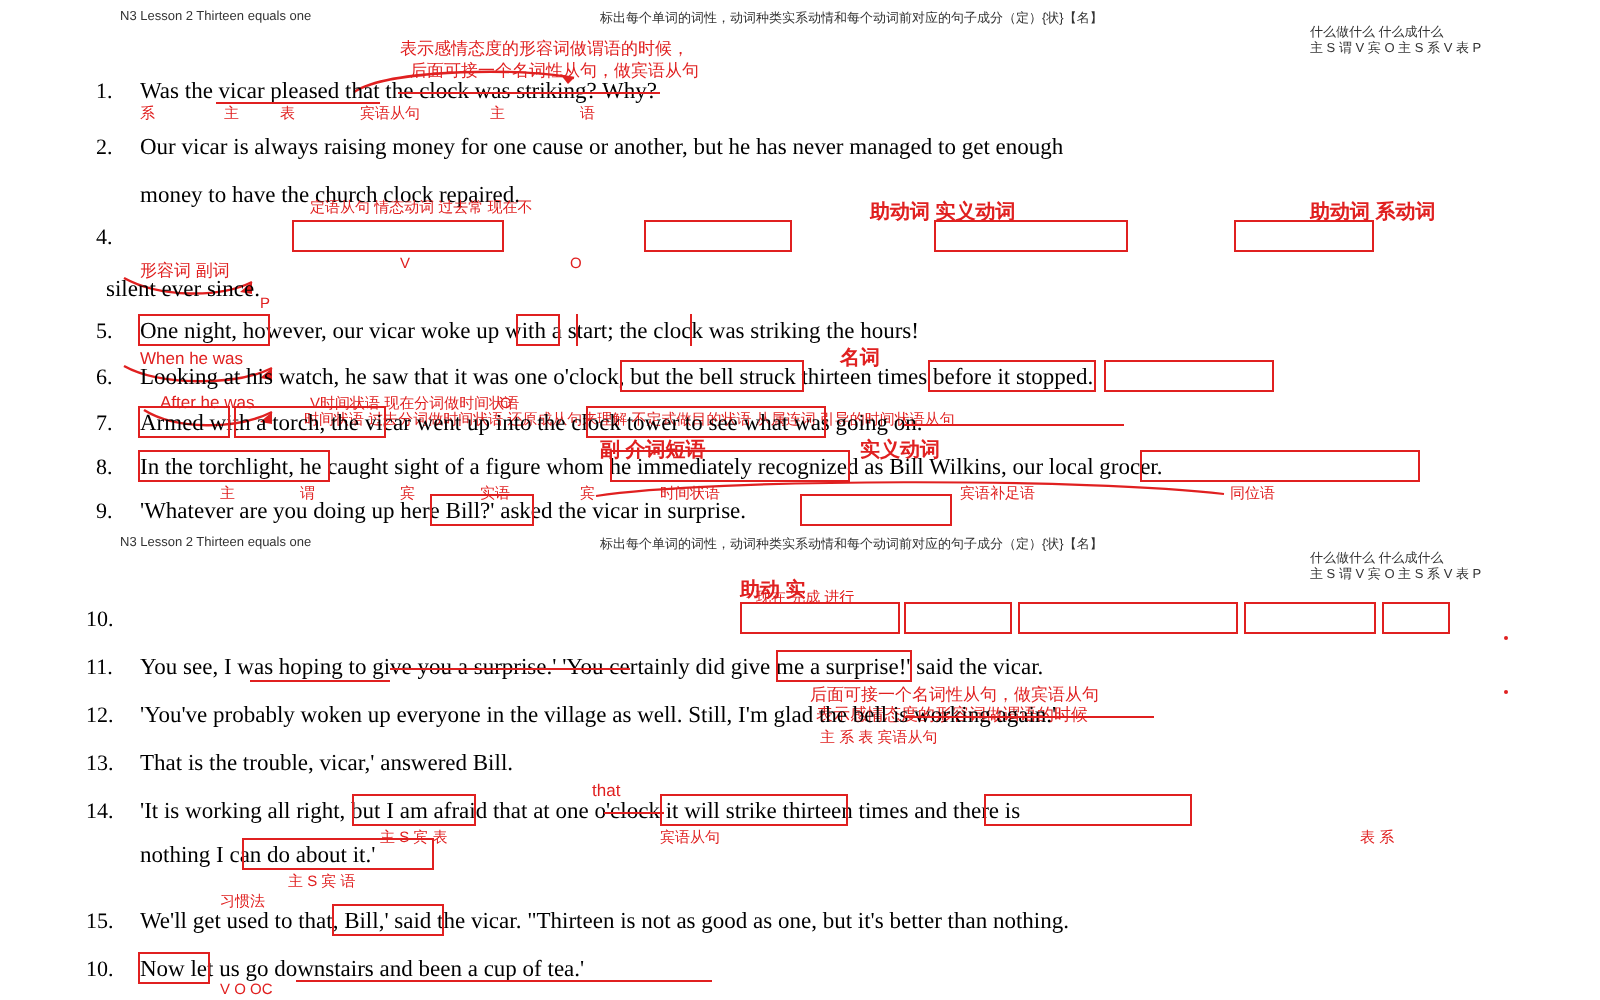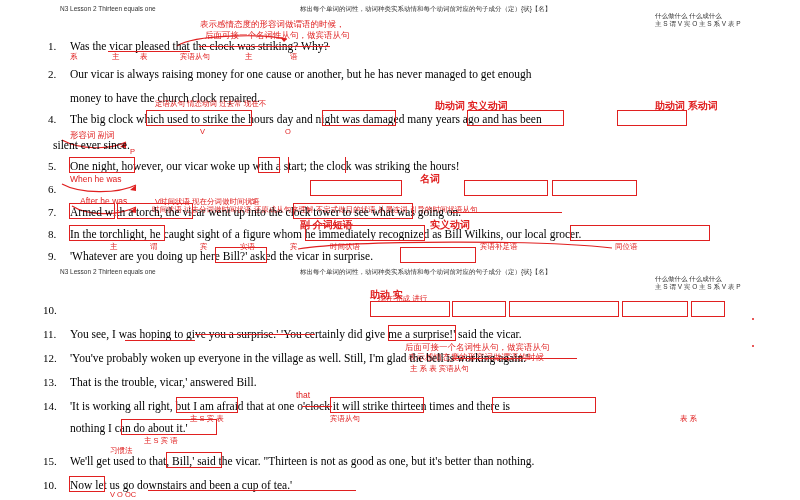--- a/index.html
+++ b/index.html
@@ -62,21 +62,20 @@
   <div class="abs num" style="left:48px;top:68px;">2.</div>
   <div class="abs line" style="left:70px;top:68px;">Our vicar is always raising money for one cause or another, but he has never managed to get enough</div>
 
   <div class="abs line" style="left:70px;top:92px;">money to have the church clock repaired.</div>
 
   <div class="abs ann" style="left:155px;top:99px;">定语从句   情态动词 过去常 现在不</div>
   <div class="abs ann-b" style="left:435px;top:99px;">助动词 实义动词</div>
   <div class="abs ann-b" style="left:655px;top:99px;">助动词 系动词</div>
 
   <div class="abs num" style="left:48px;top:113px;">4.</div>
-  <div class="abs line" style="left:70px;top:113px;">The big clock which used to strike the hours day and night was damaged many years ago and has been</div>
 
   <div class="box abs" style="left:146px;top:110px;width:106px;height:16px;"></div>
   <div class="box abs" style="left:322px;top:110px;width:74px;height:16px;"></div>
   <div class="box abs" style="left:467px;top:110px;width:97px;height:16px;"></div>
   <div class="box abs" style="left:617px;top:110px;width:70px;height:16px;"></div>
   <div class="abs ann" style="left:200px;top:127px;">V</div>
   <div class="abs ann" style="left:285px;top:127px;">O</div>
   <div class="abs ann-cn" style="left:70px;top:130px;">形容词  副词</div>
   <div class="abs curve" style="left:60px;top:136px;">
     <svg width="70" height="12">
@@ -97,20 +96,21 @@
   <div class="vline abs" style="left:345px;top:157px;height:16px;"></div>
   <div class="abs ann-cn" style="left:70px;top:174px;">When he was</div>
   <div class="abs curve" style="left:60px;top:180px;">
     <svg width="80" height="12">
         <path d="M2 2 C 20 12, 58 12, 76 3" stroke="#e02020" fill="none" stroke-width="1.2"></path>
         <path d="M76 3 l -6 5 l 6 1 z" fill="#e02020"></path>
       </svg>
   </div>
 
   <div class="abs num" style="left:48px;top:183px;">6.</div>
+  <div class="abs line" style="left:70px;top:183px;">Looking at his watch, he saw that it was one o'clock, but the bell struck thirteen times before it stopped.</div>
   <div class="abs ann-b" style="left:420px;top:172px;">名词</div>
   <div class="box abs" style="left:310px;top:180px;width:92px;height:16px;"></div>
   <div class="box abs" style="left:464px;top:180px;width:84px;height:16px;"></div>
   <div class="box abs" style="left:552px;top:180px;width:85px;height:16px;"></div>
   <div class="abs ann" style="left:155px;top:197px;">V</div>
   <div class="abs ann" style="left:250px;top:197px;">O</div>
   <div class="abs ann" style="left:160px;top:197px;">时间状语   现在分词做时间状语</div>
   <div class="abs ann-cn" style="left:80px;top:196px;">After he was</div>
   <div class="abs curve" style="left:70px;top:202px;">
     <svg width="70" height="12">

